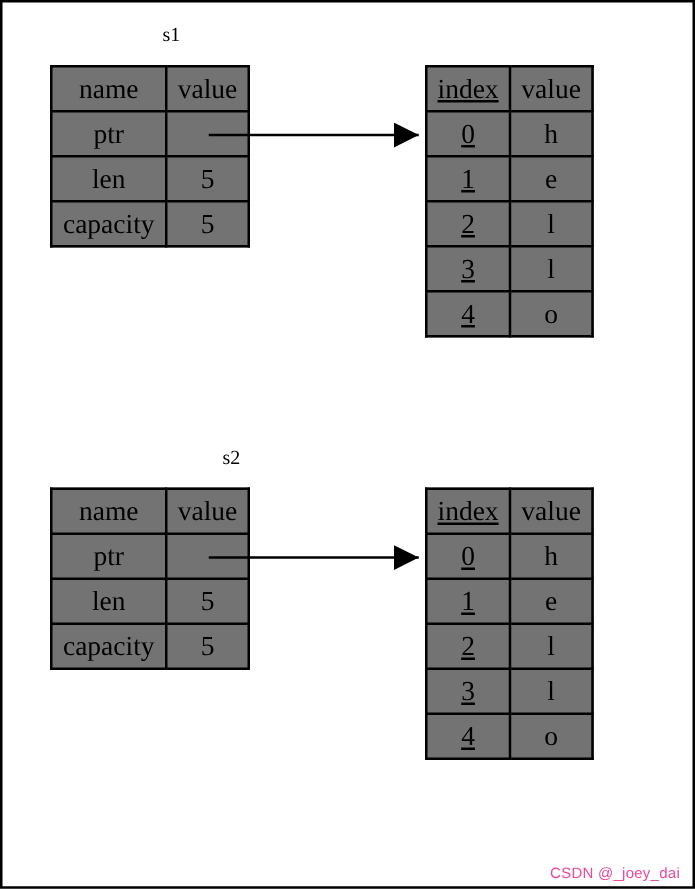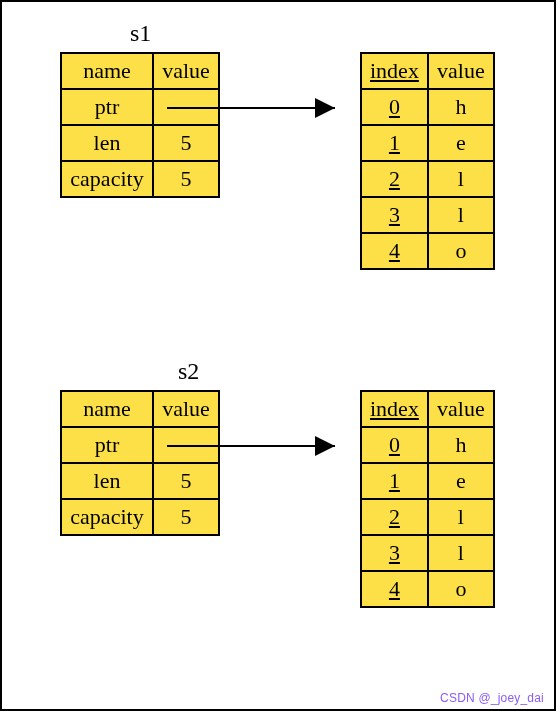--- a/index.html
+++ b/index.html
@@ -14,27 +14,26 @@
   }
   .canvas {
     position: relative;
     width: 556px;
     height: 711px;
     border: 2px solid #000;
     margin: 0;
   }
   .label {
     position: absolute;
-    font-size: 24px;
+    font-size: 16px;
   }
   table {
     position: absolute;
     border-collapse: collapse;
-    background: #fde047;
-    margin-left: 20px;
+    background: #737373;
   }
   th, td {
     border: 2px solid #000;
     text-align: center;
     font-weight: normal;
     padding: 4px 8px;
     height: 34px;
   }
   .meta-table th:first-child, .meta-table td:first-child { width: 92px; }
   .meta-table th:last-child,  .meta-table td:last-child  { width: 66px; }
@@ -44,21 +43,21 @@
     position: absolute;
     overflow: visible;
     pointer-events: none;
   }
   .watermark {
     position: absolute;
     bottom: 4px;
     right: 10px;
     font-family: Arial, sans-serif;
     font-size: 12px;
-    color: #8b5cf6;
+    color: #ec4899;
     letter-spacing: 0.2px;
   }
 </style>
 </head>
 <body>
 
 <div class="canvas">
 
   <div class="label" style="left:128px; top:18px;">s1</div>
 

